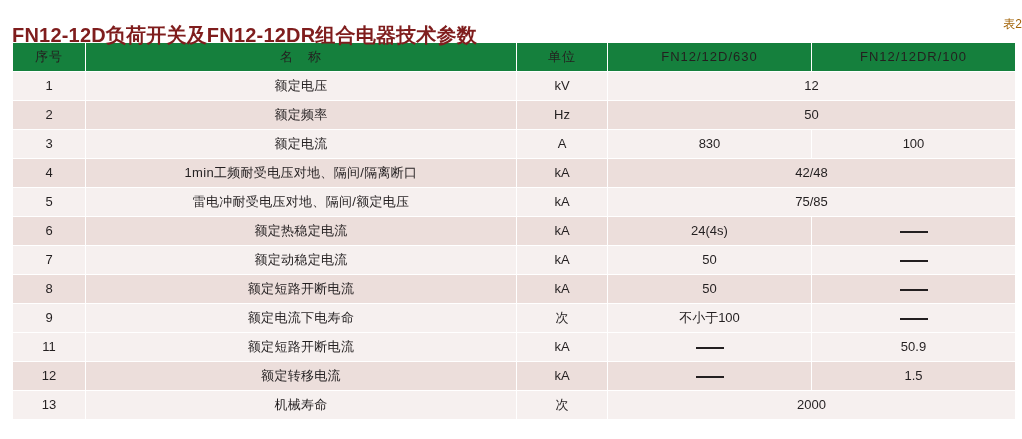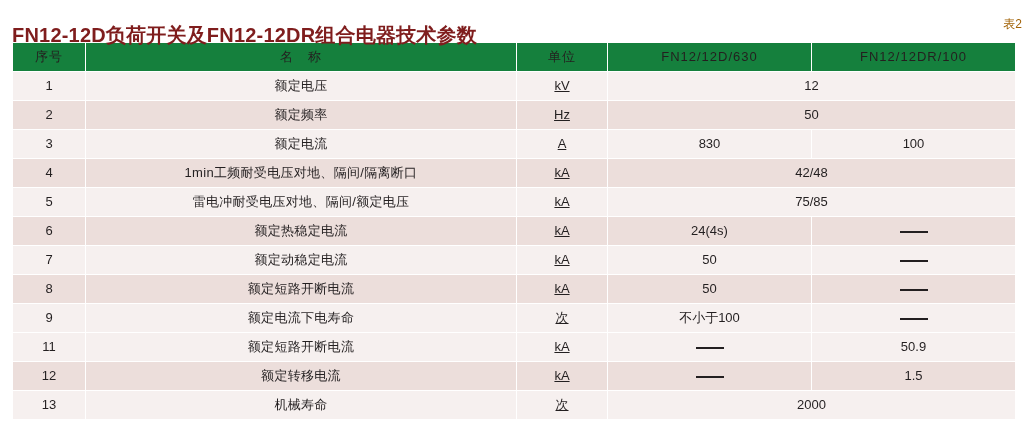--- a/index.html
+++ b/index.html
@@ -73,21 +73,20 @@
     background: #ecdedb;
   }
   td.idx {
     width: 72px;
   }
   td.name {
     width: 430px;
   }
   td.unit {
     width: 90px;
-    text-decoration: underline;
   }
   td.val {
     width: 203px;
   }
   th.idx { width: 72px; }
   th.name { width: 430px; }
   th.unit { width: 90px; }
   th.val { width: 203px; }
   .dash {
     display: inline-block;

